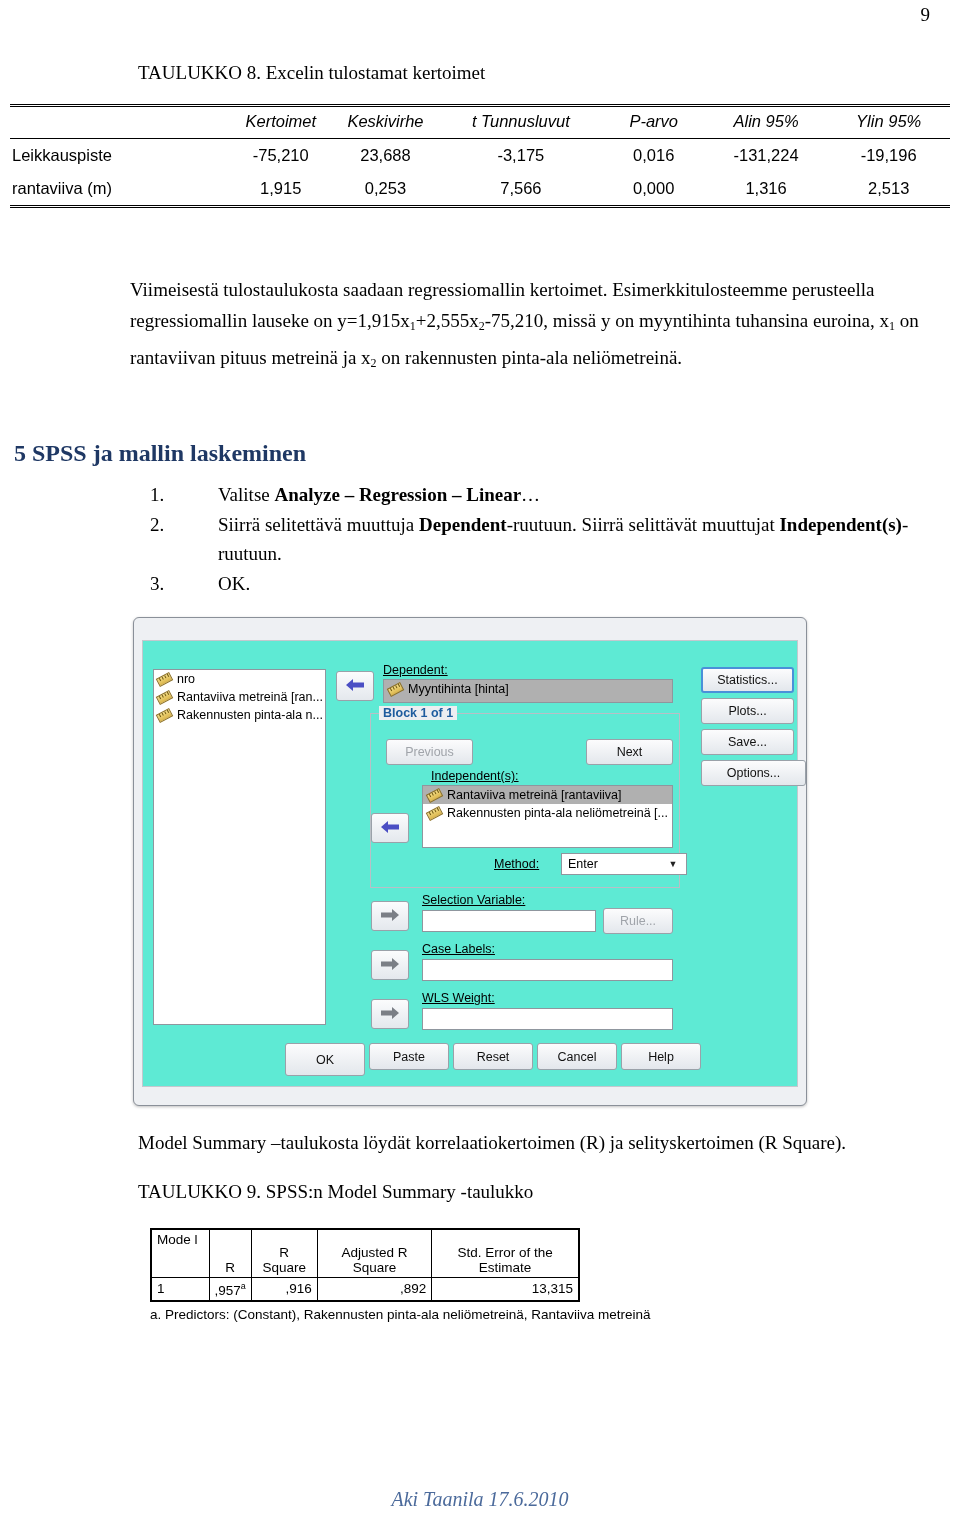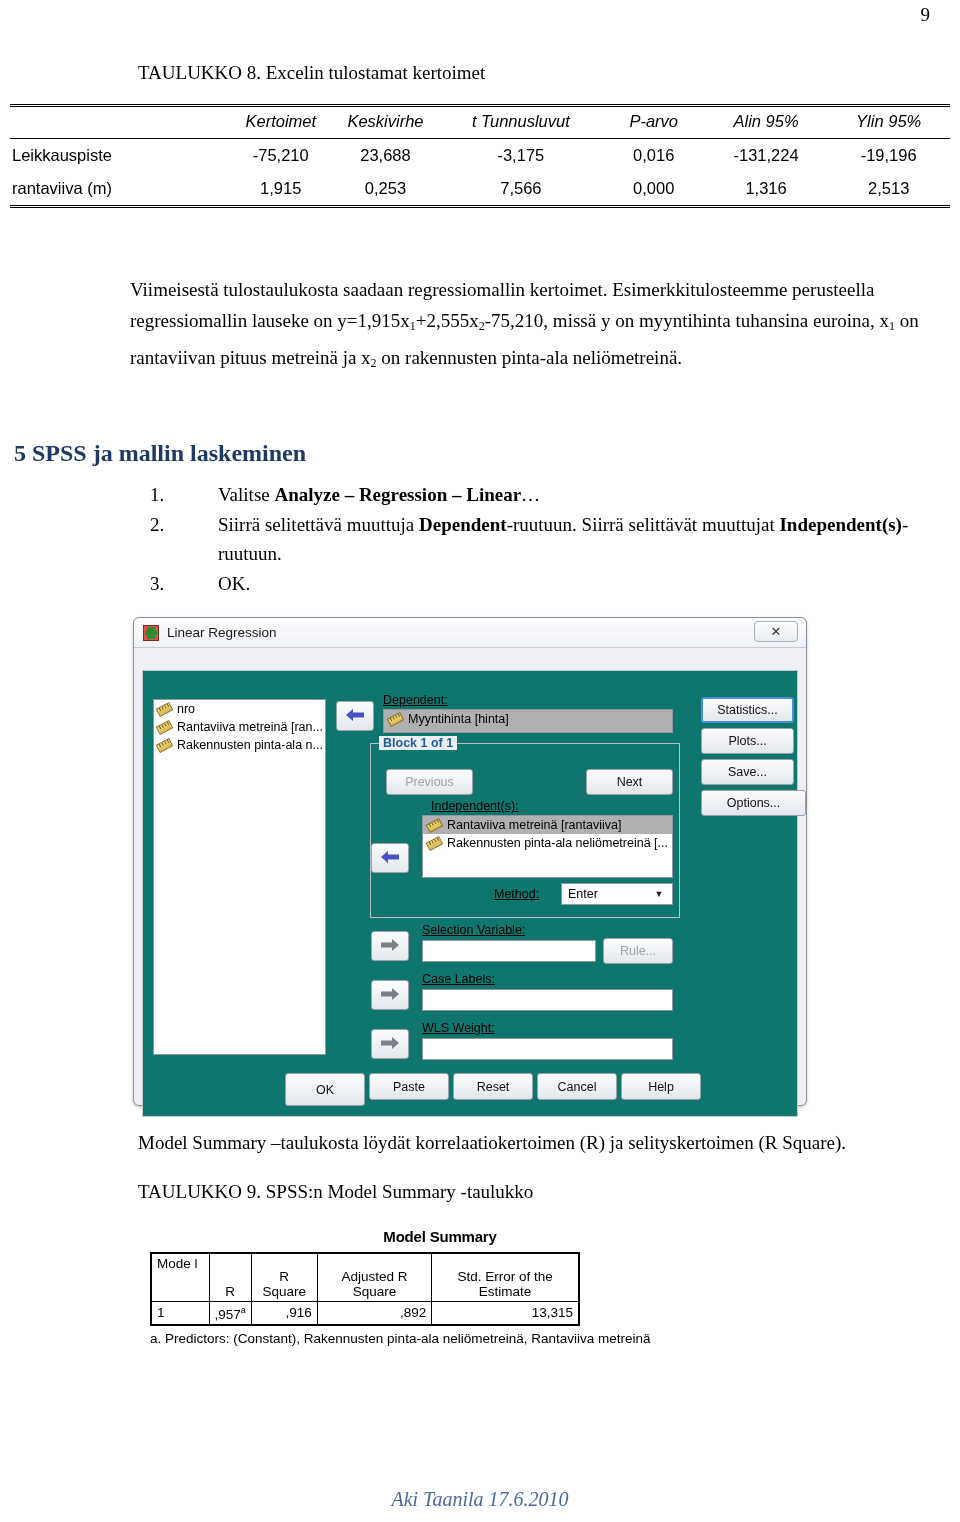--- a/index.html
+++ b/index.html
@@ -122,23 +122,23 @@
   .dlg-close {
     position: absolute; right: 8px; top: 3px;
     width: 44px; height: 21px;
     border: 1px solid #a9b0b9; border-radius: 4px;
     background: linear-gradient(#fcfcfd, #eaedf1);
     text-align: center; line-height: 19px;
     font-size: 13px; color: #333;
   }
 
   .dlg-body {
-    position: absolute; left: 8px; top: 52px;
+    position: absolute; left: 8px; top: 22px;
     width: 656px; height: 447px;
-    background: #0f766e;
+    background: #5eead4;
     border: 1px solid #c3c8ce;
   }
 
   
   .var-list {
     position: absolute; left: 10px; top: 28px;
     width: 173px; height: 356px;
     background: #ffffff;
     border: 1px solid #8f969e;
   }
@@ -325,25 +325,20 @@
     <div class="step-text"><span>Siirrä selitettävä muuttuja </span><b>Dependent</b><span>-ruutuun. Siirrä selittävät muuttujat </span><b>Independent(s)</b><span>-ruutuun.</span></div>
   </div>
   <div class="step">
     <div class="step-num">3.</div>
     <div class="step-text"><span>OK.</span></div>
   </div>
 </div>
 
 <div class="spss-dialog">
 
-  <div class="dlg-titlebar">
-    <span class="dlg-icon"></span>
-    <span class="dlg-title">Linear Regression</span>
-    <span class="dlg-close">✕</span>
-  </div>
 
   <div class="dlg-body">
 
     <div class="var-list">
       <div class="var-item">
         <span class="ruler-icon"></span>
         <span>nro</span>
       </div>
       <div class="var-item">
         <span class="ruler-icon"></span>
@@ -393,21 +388,21 @@
         <span class="ruler-icon"></span>
         <span>Rantaviiva metreinä [rantaviiva]</span>
       </div>
       <div class="target-row">
         <span class="ruler-icon"></span>
         <span>Rakennusten pinta-ala neliömetreinä [...</span>
       </div>
     </div>
 
     <div class="fld-label" style="left:351px; top:216px;"><u>Method:</u></div>
-    <div class="combo" style="left:418px; top:212px; width:112px; height:22px;">
+    <div class="combo" style="left:418px; top:212px; width:126px; height:22px;">
       <span class="combo-val">Enter</span>
       <span class="combo-arrow">▼</span>
     </div>
 
     <div class="arrow-btn grey" style="left:228px; top:260px;">
       <svg width="20" height="14" viewBox="0 0 20 14">
           <path d="M12 1 L19 7 L12 13 L12 9.5 L1 9.5 L1 4.5 L12 4.5 Z" fill="#7b7f86"></path>
         </svg>
     </div>
     <div class="fld-label" style="left:279px; top:252px;"><u>Selection Variable:</u></div>
@@ -461,21 +456,20 @@
       <span>Help</span>
     </div>
 
   </div>
 </div>
 
 <div class="mid-text">Model Summary –taulukosta löydät korrelaatiokertoimen (R) ja selityskertoimen (R Square).</div>
 <div class="tbl9-caption">TAULUKKO 9. SPSS:n Model Summary -taulukko</div>
 
 <div class="ms-wrap">
-  <div class="ms-title">Model Summary</div>
   <table class="ms">
     <thead>
       <tr>
         <th class="mode-head">Mode l</th>
         <th>R</th>
         <th>R Square</th>
         <th>Adjusted R Square</th>
         <th>Std. Error of the Estimate</th>
       </tr>
     </thead>

